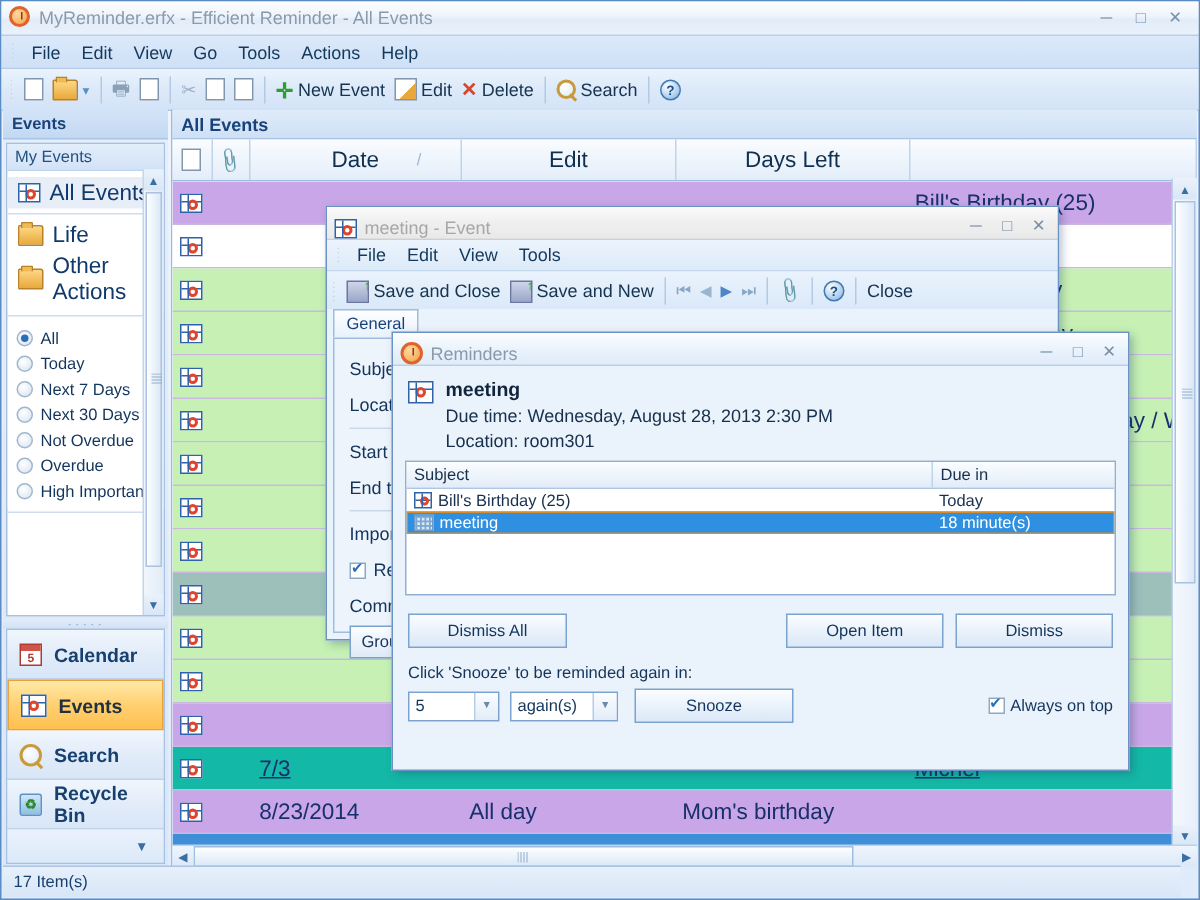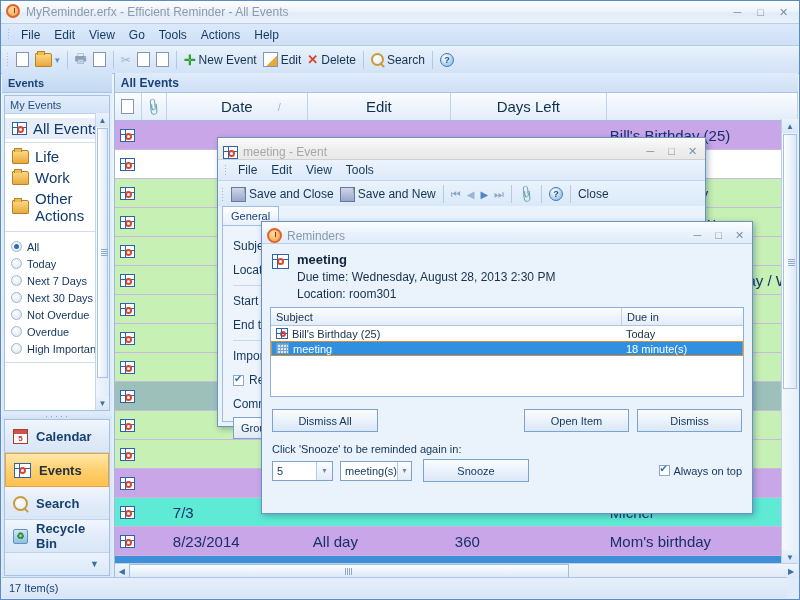--- a/index.html
+++ b/index.html
@@ -332,24 +332,20 @@
               </span>
             <span>All Events</span>
           </div>
           <div class="navsep"></div>
           <div class="titem">
             <span class="folder"></span>
             <span>Life</span>
           </div>
           <div class="titem">
             <span class="folder"></span>
-            <span>Work</span>
-          </div>
-          <div class="titem">
-            <span class="folder"></span>
             <span>Other Actions</span>
           </div>
         </div>
         <div class="navsep"></div>
 
         <div class="radios">
           <div class="rrow">
             <span class="rb on"></span>
             <span>All</span>
           </div>
@@ -589,42 +585,41 @@
               <span class="evicon">
                 <i></i>
               </span>
             </div>
           <div class="cell c1"></div>
           <div class="cell c2"></div>
           <div class="cell c3"></div>
           <div class="cell c4"></div>
           <div class="cell c5">Dad's birthday</div>
         </div>
-        <div class="row" style="background:#5eead4;">
+        <div class="row" style="background:#14b8a6;text-decoration:underline;">
           <div class="cell c0">
               <span class="evicon">
                 <i></i>
               </span>
             </div>
           <div class="cell c1"></div>
           <div class="cell c2">7/3</div>
           <div class="cell c3"></div>
           <div class="cell c4"></div>
           <div class="cell c5">Michel</div>
         </div>
         <div class="row" style="background:#c9a6e8;">
           <div class="cell c0">
               <span class="evicon">
                 <i></i>
               </span>
             </div>
           <div class="cell c1"></div>
           <div class="cell c2">8/23/2014</div>
           <div class="cell c3">All day</div>
-          <div class="cell c4">360</div>
           <div class="cell c5">Mom's birthday</div>
         </div>
         <div class="row" style="background:#3f8fd8;color:#fff;">
           <div class="cell c0">
               <span class="evicon">
                 <i></i>
               </span>
             </div>
           <div class="cell c1"></div>
           <div class="cell c2"></div>
@@ -796,21 +791,21 @@
     </div>
 
     <div style="margin:11px 10px 0 10px;font-size:11px;color:#13355c;">Click 'Snooze' to be reminded again in:</div>
 
     <div style="display:flex;align-items:center;margin:4px 10px 0 10px;">
       <span class="combo" style="width:61px;">
         <span>5</span>
         <span class="arw">▼</span>
       </span>
       <span class="combo" style="width:72px;margin-left:7px;">
-        <span>meeting(s)</span>
+        <span>again(s)</span>
         <span class="arw">▼</span>
       </span>
       <span class="btn" style="width:84px;margin-left:11px;">Snooze</span>
       <span style="flex:1;"></span>
       <span style="display:flex;align-items:center;gap:4px;font-size:11px;color:#13355c;">
         <span class="cbx on"></span>
         <span>Always on top</span>
       </span>
     </div>
   </div>

